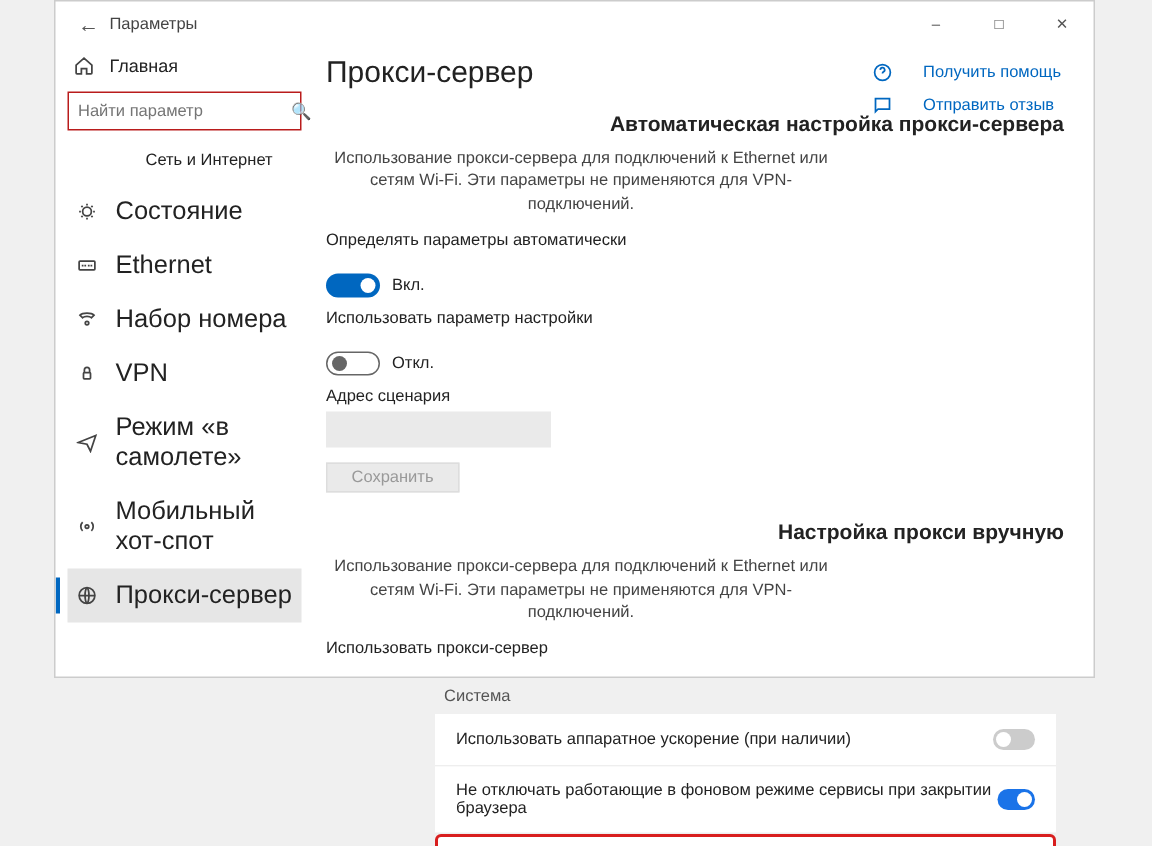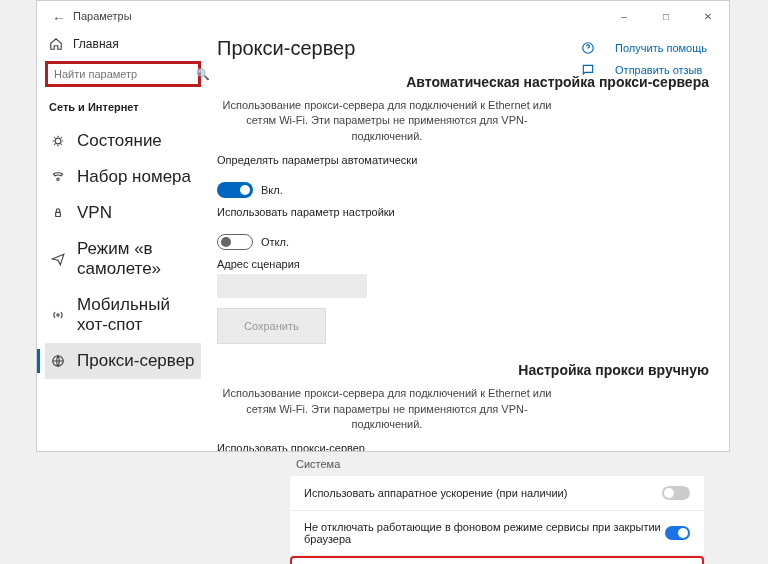--- a/index.html
+++ b/index.html
@@ -8,44 +8,44 @@
   .win { position: absolute; left: 36px; top: 0; width: 694px; height: 452px; background: #fff; border: 1px solid #ccc; display: flex; flex-direction: column; overflow: hidden; }
   .titlebar { display: flex; align-items: center; height: 30px; padding: 0 0 0 8px; }
   .back-arrow { width: 28px; text-align: center; font-size: 14px; color: #555; }
   .title-text { font-size: 11px; color: #444; }
   .wincontrols { margin-left: auto; display: flex; }
   .wincontrols div { width: 42px; height: 30px; display: flex; align-items: center; justify-content: center; color: #555; font-size: 10px; }
   .body { flex: 1; display: flex; overflow: hidden; }
   .sidebar { width: 172px; padding: 0 8px 0 8px; overflow-y: auto; }
   .home-row { display: flex; align-items: center; gap: 10px; padding: 6px 4px 10px 4px; }
   .home-row svg { width: 14px; height: 14px; }
-  .search-box { display: flex; align-items: center; border: 3px solid #b91c1c; height: 26px; padding: 0 6px; margin-bottom: 14px; }
+  .search-box { display: flex; align-items: center; border: 1px solid #b91c1c; height: 26px; padding: 0 6px; margin-bottom: 14px; }
   .search-box input { border: none; outline: none; flex: 1; font-size: 11px; background: transparent; }
   .search-box .mag { font-size: 11px; color: #666; }
-  .cat-header { font-size: 11px; font-weight: 700; padding: 0 4px 10px 4px; }
+  .cat-header { font-size: 11px; font-weight: 400; padding: 0 4px 10px 4px; margin-left: 48px; }
   .side-item { display: flex; align-items: center; gap: 12px; padding: 8px 6px; font-size: 17px; cursor: default; position: relative; }
   .side-item.selected { background: #e6e6e6; }
   .side-item.selected::before { content: ""; position: absolute; left: -8px; top: 6px; bottom: 6px; width: 3px; background: #0067c0; }
   .side-item svg { width: 14px; height: 14px; flex-shrink: 0; }
   .content { flex: 1; padding: 6px 20px 10px 8px; overflow-y: auto; position: relative; }
   .content h1 { font-size: 20px; font-weight: 400; margin-bottom: 14px; }
   .content h2 { font-size: 14px; font-weight: 600; margin: 10px 0 8px 0; text-align: right; }
   .desc { font-size: 11px; color: #444; line-height: 1.4; max-width: 340px; margin-bottom: 10px; text-align: center; }
   .field-label { font-size: 11px; margin: 8px 0 4px 0; }
   .toggle { display: flex; align-items: center; gap: 8px; margin-bottom: 8px; margin-top: 16px; }
   .switch { width: 36px; height: 16px; border-radius: 8px; position: relative; }
   .switch.on { background: #0067c0; }
   .switch.off { background: #fff; border: 1px solid #666; }
   .switch .knob { width: 10px; height: 10px; border-radius: 50%; position: absolute; top: 3px; }
   .switch.on .knob { background: #fff; right: 3px; }
   .switch.off .knob { background: #666; left: 3px; top: 2px; }
   .toggle-label { font-size: 11px; }
   .txt-input { border: 1px solid #888; background: #fafafa; height: 24px; padding: 0 6px; font-size: 11px; }
   .script-addr { width: 150px; background: #eaeaea; border: none; height: 24px; }
-  .save-btn { margin-top: 10px; background: #eaeaea; border: 1px solid #ddd; color: #999; height: 36px; padding: 0 26px; font-size: 11px; }
+  .save-btn { margin-top: 10px; background: #eaeaea; border: 1px solid #ddd; color: #999; height: 20px; padding: 0 16px; font-size: 11px; }
   .addr-row { display: flex; gap: 16px; margin-bottom: 10px; }
   .addr-col { display: flex; flex-direction: column; }
   .help-box { position: absolute; right: 22px; top: 10px; display: flex; flex-direction: column; gap: 8px; font-size: 11px; }
   .help-link { display: flex; align-items: center; gap: 20px; color: #0067c0; }
   .help-link svg { width: 14px; height: 14px; }
   
   .lower { position: absolute; left: 290px; top: 458px; width: 414px; }
   .lower-title { font-size: 11px; color: #555; padding-left: 6px; margin-bottom: 6px; }
   .lower-row { display: flex; align-items: center; justify-content: space-between; padding: 10px 14px; font-size: 11px; border-bottom: 1px solid #eee; background: #fff; }
   .lower-row.hl { border: 2px solid #d81e1e; border-radius: 4px; }
@@ -88,20 +88,27 @@
 
         <div class="side-item">
           <svg viewBox="0 0 24 24" fill="none" stroke="#444" stroke-width="2">
               <circle cx="12" cy="12" r="5"></circle>
               <path d="M12 3v2M12 19v2M3 12h2M19 12h2M5.6 5.6l1.4 1.4M17 17l1.4 1.4M5.6 18.4 7 17M17 7l1.4-1.4"></path>
             </svg>
           <span>Состояние</span>
         </div>
         <div class="side-item">
           <svg viewBox="0 0 24 24" fill="none" stroke="#444" stroke-width="2">
+              <rect x="3" y="7" width="18" height="10" rx="1"></rect>
+              <path d="M7 11v2M10 11v2M14 11v2M17 11v2"></path>
+            </svg>
+          <span>Ethernet</span>
+        </div>
+        <div class="side-item">
+          <svg viewBox="0 0 24 24" fill="none" stroke="#444" stroke-width="2">
               <path d="M4 7c3-3 13-3 16 0l-3 3c-2-2-8-2-10 0z"></path>
               <circle cx="12" cy="16" r="2"></circle>
             </svg>
           <span>Набор номера</span>
         </div>
         <div class="side-item">
           <svg viewBox="0 0 24 24" fill="none" stroke="#444" stroke-width="2">
               <rect x="8" y="11" width="8" height="7" rx="1"></rect>
               <path d="M9 11V8a3 3 0 0 1 6 0v3"></path>
             </svg>

